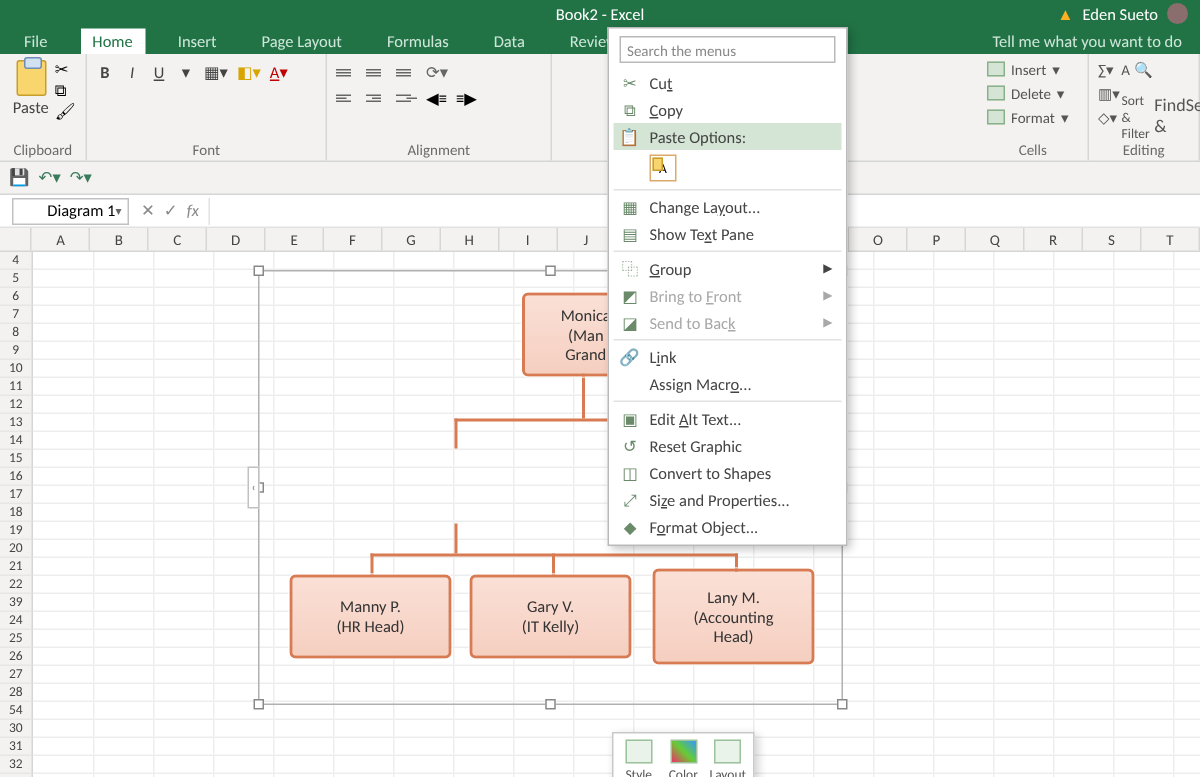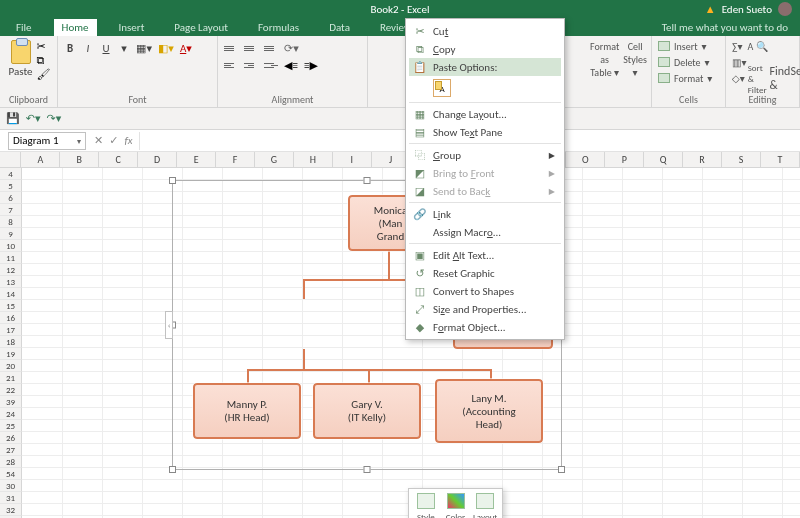--- a/index.html
+++ b/index.html
@@ -28,21 +28,21 @@
 .fmt-btns{display:flex;gap:6px;align-items:center;margin-top:4px;color:#444}
 .fmt-btns span{min-width:12px;text-align:center}
 .aligngrp{width:150px}
 .aln-rows{display:flex;flex-direction:column;gap:4px;margin-top:4px}
 .aln-rows .r{display:flex;gap:6px}
 .aln-rows .c{width:14px;height:12px;display:flex;flex-direction:column;justify-content:center;gap:1px}
 .aln-rows .c i{height:1px;background:#666;display:block}
 .qat{background:#f3f2f1;height:22px;border-bottom:1px solid #d6d6d6;display:flex;align-items:center;gap:6px;padding-left:6px}
 .qat span{color:#3a7b5c}
 .namebox-row{height:22px;border-bottom:1px solid #e2e2e2;display:flex;align-items:center;background:#fff}
-.namebox{width:78px;height:18px;border:1px solid #c1c1c1;margin-left:8px;font-size:11px;display:flex;align-items:center;justify-content:space-between;padding:0 4px}
+.namebox{width:78px;height:18px;border:1px solid #c1c1c1;margin-left:8px;font-size:11px;display:flex;align-items:center;justify-content:flex-end;padding:0 4px}
 .fx-area{display:flex;align-items:center;gap:6px;margin-left:8px;color:#888}
 .fx-area .fx{font-style:italic}
 .formula-bar{flex:1;height:18px;border-left:1px solid #e2e2e2;margin-left:6px}
 .sheet{position:relative;background:#fff}
 .colheads{display:flex;background:#f3f2f1;border-bottom:1px solid #d6d6d6;height:16px}
 .corner{width:22px;border-right:1px solid #d6d6d6}
 .ch{width:40px;border-right:1px solid #d6d6d6;text-align:center;color:#444;font-size:10px;line-height:16px}
 .rows{position:relative}
 .row{display:flex;height:12px}
 .rh{width:22px;background:#f3f2f1;border-right:1px solid #d6d6d6;border-bottom:1px solid #e6e6e6;text-align:center;color:#444;font-size:9px;line-height:12px}
@@ -168,32 +168,20 @@
             <i style="width:7px;margin-left:auto"></i>
             <i style="width:10px"></i>
           </span>
         <span>◀≡</span>
         <span>≡▶</span>
       </div>
     </div>
     <div class="group-label">Alignment</div>
   </div>
   <div class="other-ribbon-gap"></div>
-  <div class="group stylesgrp">
-    <div style="display:flex;gap:4px;font-size:10px;color:#555;text-align:center">
-      <div>
-          <div>Format as</div>
-          <div>Table ▾</div>
-        </div>
-      <div>
-          <div>Cell</div>
-          <div>Styles ▾</div>
-        </div>
-    </div>
-  </div>
   <div class="group cellsgrp">
     <div class="line"><span class="ci"></span><span>Insert</span> ▾</div>
     <div class="line"><span class="ci"></span><span>Delete</span> ▾</div>
     <div class="line"><span class="ci"></span><span>Format</span> ▾</div>
     <div class="group-label">Cells</div>
   </div>
   <div class="group editgrp">
     <div class="line">
         <span>∑▾</span>
       <span style="display:flex;flex-direction:column;align-items:center;margin-left:2px">
@@ -1040,20 +1028,21 @@
         <span>Color</span>
       </div>
     <div class="dp">
         <div class="dpic"></div>
         <span>Layout</span>
       </div>
   </div>
 </div>
 
 <div class="context">
+  <div class="search-menus">Search the menus</div>
   <div class="cm-item">
       <span class="ic">✂</span>
       <span>Cu<u class="acc">t</u></span>
     </div>
   <div class="cm-item">
       <span class="ic">⧉</span>
       <span><u class="acc">C</u>opy</span>
     </div>
   <div class="cm-item hl">
       <span class="ic">📋</span>

